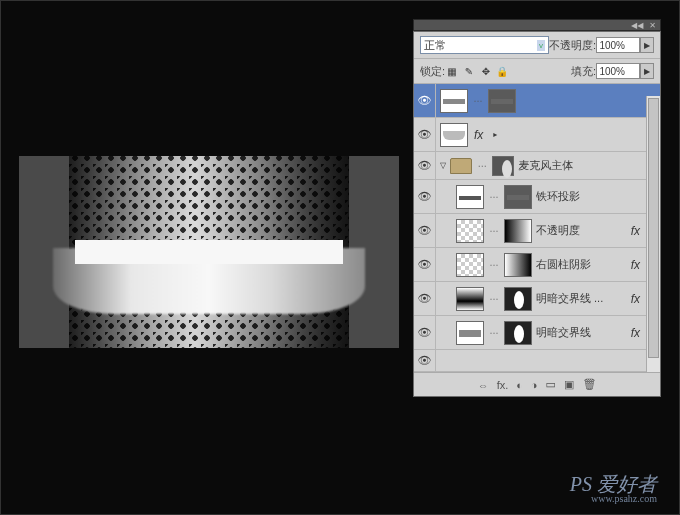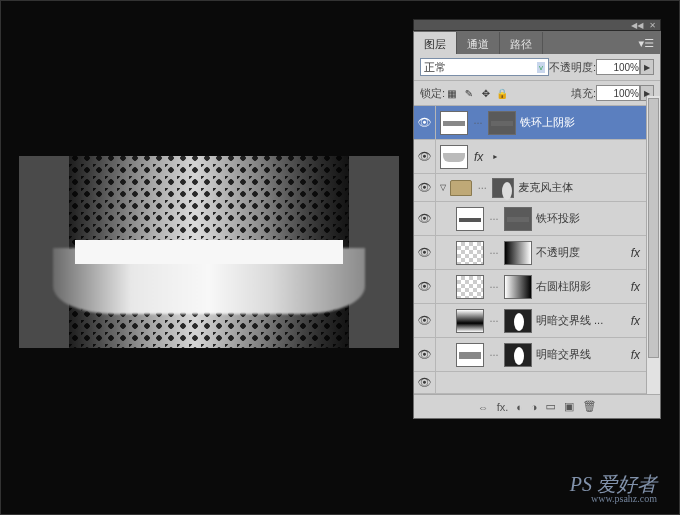--- a/index.html
+++ b/index.html
@@ -96,21 +96,21 @@
     background: #fff; border: 1px solid #7a8ea8;
     display: flex; align-items: center; justify-content: space-between;
     padding: 0 3px; font-size: 11px;
   }
   .select-blend .arrow { color: #4a6; font-size: 8px; background:#c8d6ec; padding:1px 2px;}
   .lbl { font-size: 11px; color: #444; }
   .pct {
     width: 44px; height: 16px;
     background: #fff; border: 1px solid #8a8a8a;
     display: flex; align-items: center; justify-content: flex-end;
-    padding: 0 0; font-size: 10px;
+    padding: 0 14px; font-size: 10px;
   }
   .arr-btn {
     width: 14px; height: 16px; background: #cacaca;
     border: 1px solid #8a8a8a; font-size: 8px;
     display: flex; align-items: center; justify-content: center;
   }
   .lock-icons { display: flex; gap: 3px; align-items: center; flex:1;}
   .lock-icons span { width: 14px; height: 14px; display:flex; align-items:center; justify-content:center; font-size:10px;}
   
   .layers {
@@ -211,26 +211,20 @@
   <div class="ring-hi"></div>
 </div>
 
 <div class="panel-collapse">
   <span>◀◀</span>
   <span>✕</span>
 </div>
 
 <div class="panel">
 
-  <div class="tabs">
-    <div class="tab active">图层</div>
-    <div class="tab">通道</div>
-    <div class="tab">路径</div>
-    <div class="tab-menu">▾☰</div>
-  </div>
 
   <div class="row1">
     <div class="select-blend">
       <span>正常</span>
       <span class="arrow">v</span>
     </div>
     <span class="lbl">不透明度:</span>
     <div class="pct">100%</div>
     <div class="arr-btn">▶</div>
   </div>
@@ -250,21 +244,20 @@
 
   <div class="layers">
 
     <div class="layer selected">
       <div class="eye">👁</div>
       <div class="thumb">
           <div style="position:absolute;left:2px;right:2px;top:9px;height:5px;background:#888"></div>
         </div>
       <div class="link-ic">⋯</div>
       <div class="thumb dark mini-bar"></div>
-      <span class="lname">铁环上阴影</span>
     </div>
 
     <div class="layer">
       <div class="eye">👁</div>
       <div class="thumb">
           <div style="position:absolute;left:2px;right:2px;top:7px;height:9px;background:#bbb;border-radius:0 0 6px 6px"></div>
         </div>
       <span class="fx">fx</span>
       <span class="expand">▸</span>
     </div>

